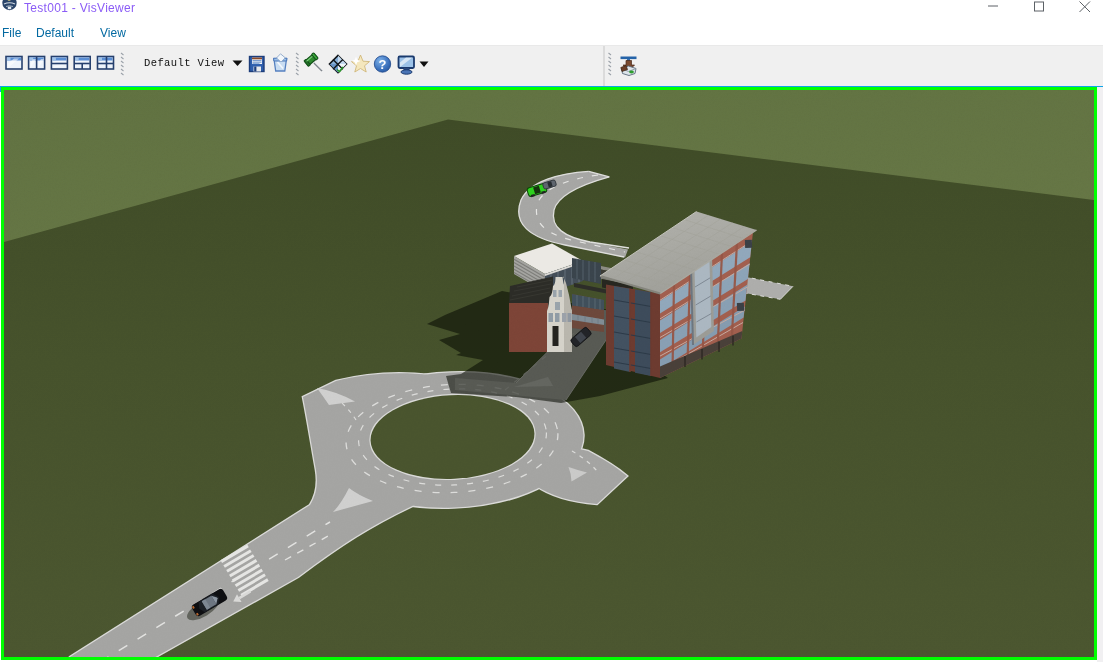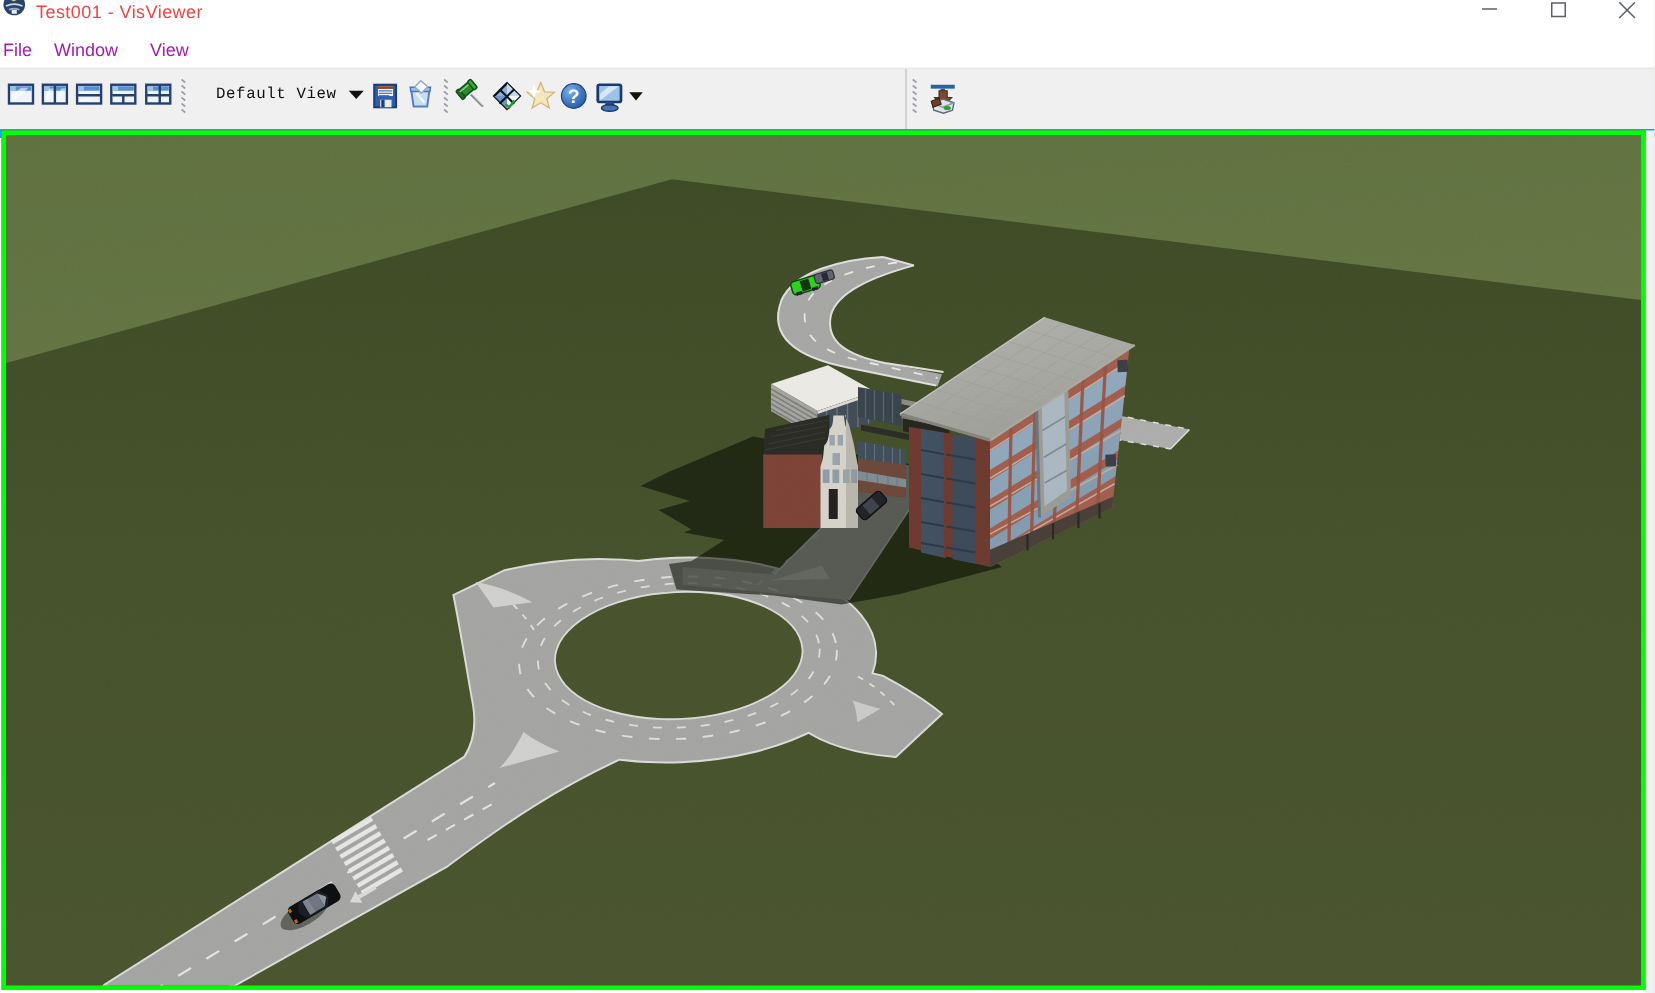--- a/index.html
+++ b/index.html
@@ -1,22 +1,22 @@
 <!DOCTYPE html>
 <html><head>
 <meta charset="utf-8">
 <style>
   html,body{margin:0;padding:0;background:#fff;}
   body{width:1103px;height:662px;overflow:hidden;font-family:"Liberation Sans",sans-serif;position:relative;}
   #titlebar{position:absolute;left:0;top:0;width:1103px;height:22px;background:#ffffff;}
   #appicon{position:absolute;left:1px;top:-2px;}
-  #apptitle{position:absolute;left:24px;top:1px;font-size:12px;color:#ef4444;letter-spacing:0.3px;}
+  #apptitle{position:absolute;left:24px;top:1px;font-size:12px;color:#8b5cf6;letter-spacing:0.3px;}
   .winbtn{position:absolute;top:0;}
   #menubar{position:absolute;left:0;top:22px;width:1103px;height:23px;background:#ffffff;border-bottom:1px solid #e9e9e9;}
-  .menuitem{position:absolute;top:4px;font-size:12px;color:#a21caf;}
+  .menuitem{position:absolute;top:4px;font-size:12px;color:#0369a1;}
   #toolbar{position:absolute;left:0;top:46px;width:1103px;height:40px;background:#f0f0f0;border-bottom:6px solid #0ea5e9;}
   #viewport{position:absolute;left:1px;top:87px;width:1090px;height:567px;border:3px solid #00ff00;background:#66743f;}
   #rightgap{position:absolute;left:1097px;top:87px;width:6px;height:575px;background:#f1f0f2;}
 </style>
 </head>
 <body>
 <div id="titlebar">
   <svg id="appicon" width="18" height="15" viewBox="0 0 18 15">
     <circle cx="8.5" cy="5" r="7.2" fill="#2a4469"></circle>
     <path d="M3 6 Q8.5 3.5 14 6" stroke="#cfd8e2" stroke-width="1.2" fill="none"></path>
@@ -30,21 +30,21 @@
     </svg>
   <svg class="winbtn" style="left:1030px" width="18" height="14" viewBox="0 0 18 14">
       <rect x="4.5" y="2" width="9" height="9" fill="none" stroke="#5c6166" stroke-width="1"></rect>
     </svg>
   <svg class="winbtn" style="left:1075px" width="18" height="14" viewBox="0 0 18 14">
       <path d="M4.5 1.5 L15 12 M15 1.5 L4.5 12" stroke="#5c6166" stroke-width="1" fill="none"></path>
     </svg>
 </div>
 <div id="menubar">
   <span class="menuitem" style="left:2px">File</span>
-  <span class="menuitem" style="left:36px">Window</span>
+  <span class="menuitem" style="left:36px">Default</span>
   <span class="menuitem" style="left:100px">View</span>
 </div>
 <div id="toolbar">
   <svg width="1103" height="40" viewBox="0 0 1103 40">
 
     <g id="layouticons">
 
       <g>
         <rect x="6" y="10.5" width="16" height="12.5" fill="#eef4fb" stroke="#26406e" stroke-width="1.6"></rect>
         <rect x="7" y="11.5" width="14" height="3" fill="#5a8ed4"></rect>

